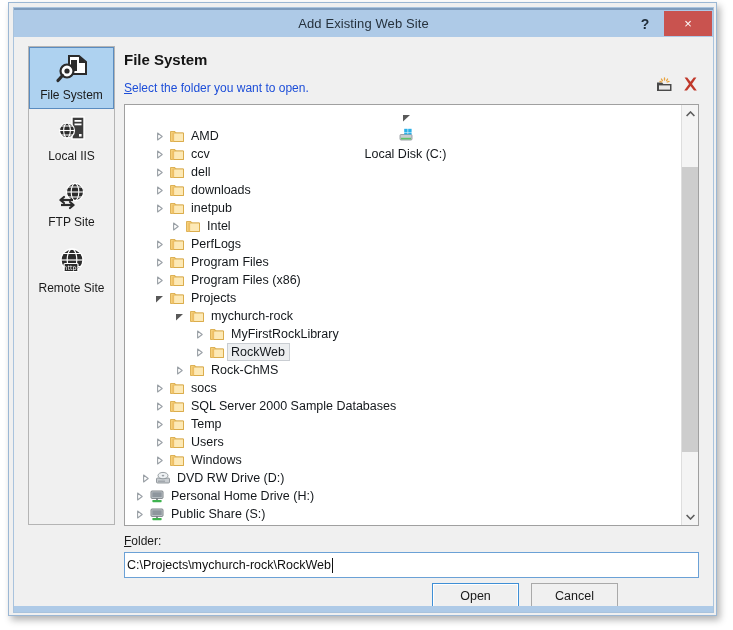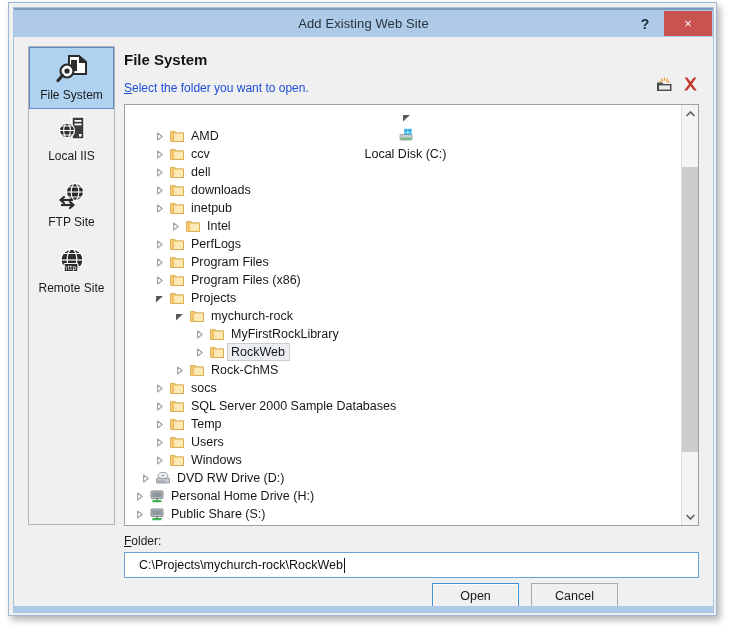--- a/index.html
+++ b/index.html
@@ -213,21 +213,21 @@
   }
   .folder-lbl .acc { text-decoration: underline; }
   .folder-input {
     position: absolute;
     left: 110px; top: 515px;
     width: 575px; height: 26px;
     background: #ffffff;
     border: 1px solid #6ba1d6;
     box-sizing: border-box;
     display: flex; align-items: center;
-    padding-left: 14px;
+    padding-left: 2px;
     font-size: 12.5px;
     color: #101010;
   }
   .caret {
     display: inline-block;
     width: 1px; height: 15px;
     background: #101010;
     margin-left: 1px;
   }
 

